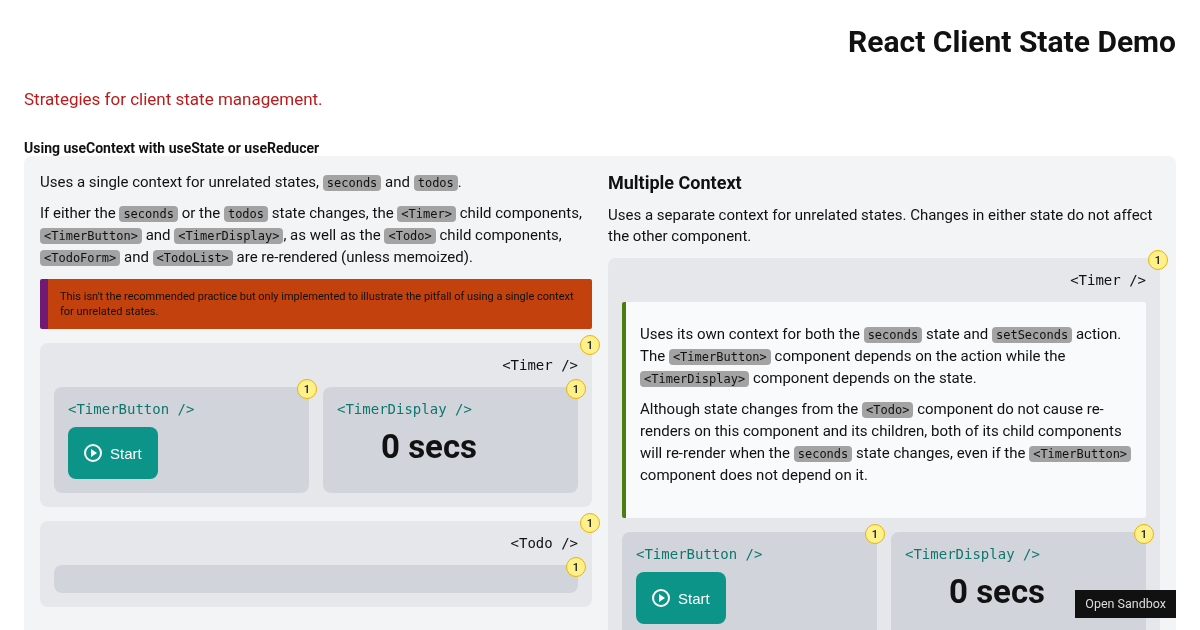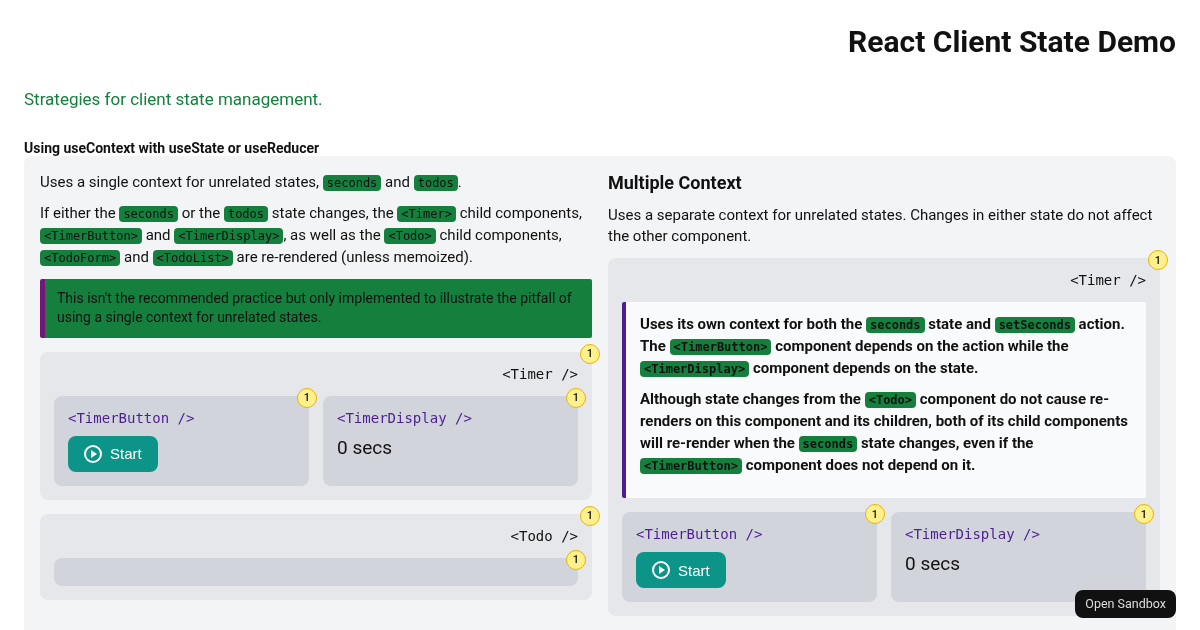--- a/index.html
+++ b/index.html
@@ -6,59 +6,58 @@
   body {
     font-family: -apple-system, BlinkMacSystemFont, "Segoe UI", Roboto, Helvetica, Arial, sans-serif;
     color: #111;
     width: 1200px;
     height: 630px;
     overflow: hidden;
     padding: 24px 24px 0 24px;
     background: #fff;
   }
   h1 { font-size: 30px; font-weight: 700; margin-bottom: 28px; text-align: right; }
-  .subtitle { font-size: 17px; color: #15803d; margin-bottom: 28px; }
+  .subtitle { font-size: 17px; color: #b91c1c; margin-bottom: 28px; }
   h2 { font-size: 14px; font-weight: 700; }
   .panel-wrap {
     background: #f3f4f6;
     border-radius: 8px;
     padding: 16px;
     display: flex;
     gap: 16px;
     width: 1152px;
   }
   .col { flex: 1; min-width: 0; }
   h3 { font-size: 18px; font-weight: 700; margin-bottom: 12px; }
   p { font-size: 15px; line-height: 1.45; margin-bottom: 10px; color: #111; }
   code.inline {
     font-family: ui-monospace, SFMono-Regular, Menlo, Consolas, monospace;
     font-size: 12px;
-    background: #15803d;
+    background: #a3a3a3;
     border-radius: 4px;
     padding: 1px 4px;
     color: #111;
   }
   .note-orange {
-    border-left: 5px solid #701a75;
-    background: #15803d;
+    border-left: 8px solid #701a75;
+    background: #c2410c;
     padding: 10px 12px;
     margin: 10px 0 14px 0;
-    font-size: 14px;
+    font-size: 11px;
     line-height: 1.4;
     border-radius: 2px;
   }
   .note-blue {
-    border-left: 4px solid #4c1d95;
+    border-left: 4px solid #4d7c0f;
     background: #f9fafb;
-    padding: 12px 14px;
+    padding: 22px 14px;
     margin: 10px 0 14px 0;
     font-size: 15px;
     line-height: 1.45;
     border-radius: 2px;
-    font-weight: bold;
   }
   .note-blue p { margin-bottom: 10px; }
   .note-blue .italic { font-style: italic; margin-bottom: 0; }
   .card {
     background: #e5e7eb;
     border-radius: 8px;
     padding: 14px 14px;
     margin-bottom: 14px;
     position: relative;
   }
@@ -72,35 +71,35 @@
   }
   .subcard {
     background: #d1d5db;
     border-radius: 8px;
     padding: 14px 14px;
     position: relative;
   }
   .subcard-title {
     font-family: ui-monospace, SFMono-Regular, Menlo, Consolas, monospace;
     font-size: 14px;
-    color: #4c1d95;
+    color: #0f766e;
     display: block;
     margin-bottom: 10px;
   }
   .row { display: flex; gap: 14px; }
   .row .subcard { flex: 1; }
   .btn {
     display: inline-flex;
     align-items: center;
     gap: 8px;
     background: #0d9488;
     color: #fff;
     border: none;
     border-radius: 8px;
-    padding: 9px 16px;
+    padding: 17px 16px;
     font-size: 15px;
     font-weight: 500;
     cursor: pointer;
   }
   .btn .icon {
     width: 18px; height: 18px;
     border: 2px solid #fff;
     border-radius: 50%;
     display: inline-flex;
     align-items: center;
@@ -108,22 +107,23 @@
   }
   .btn .icon::before {
     content: "";
     width: 0; height: 0;
     border-left: 6px solid #fff;
     border-top: 4px solid transparent;
     border-bottom: 4px solid transparent;
     margin-left: 2px;
   }
   .big {
-    font-size: 19px;
-    font-weight: 400;
+    font-size: 33px;
+    font-weight: 700;
+    margin-left: 44px;
   }
   .badge {
     position: absolute;
     right: -8px;
     top: -8px;
     background: #fef08a;
     border: 1px solid #eab308;
     color: #111;
     width: 20px; height: 20px;
     border-radius: 50%;
@@ -134,21 +134,21 @@
     font-weight: 500;
   }
   .sandbox {
     position: fixed;
     right: 24px;
     bottom: 12px;
     background: #111;
     color: #ddd;
     font-size: 12.5px;
     padding: 6px 10px;
-    border-radius: 8px;
+    border-radius: 0;
     line-height: 1.25;
   }
 </style>
 </head>
 <body>
 
 <h1>React Client State Demo</h1>
 <p class="subtitle">Strategies for client state management.</p>
 <h2>Using useContext with useState or useReducer</h2>
 

